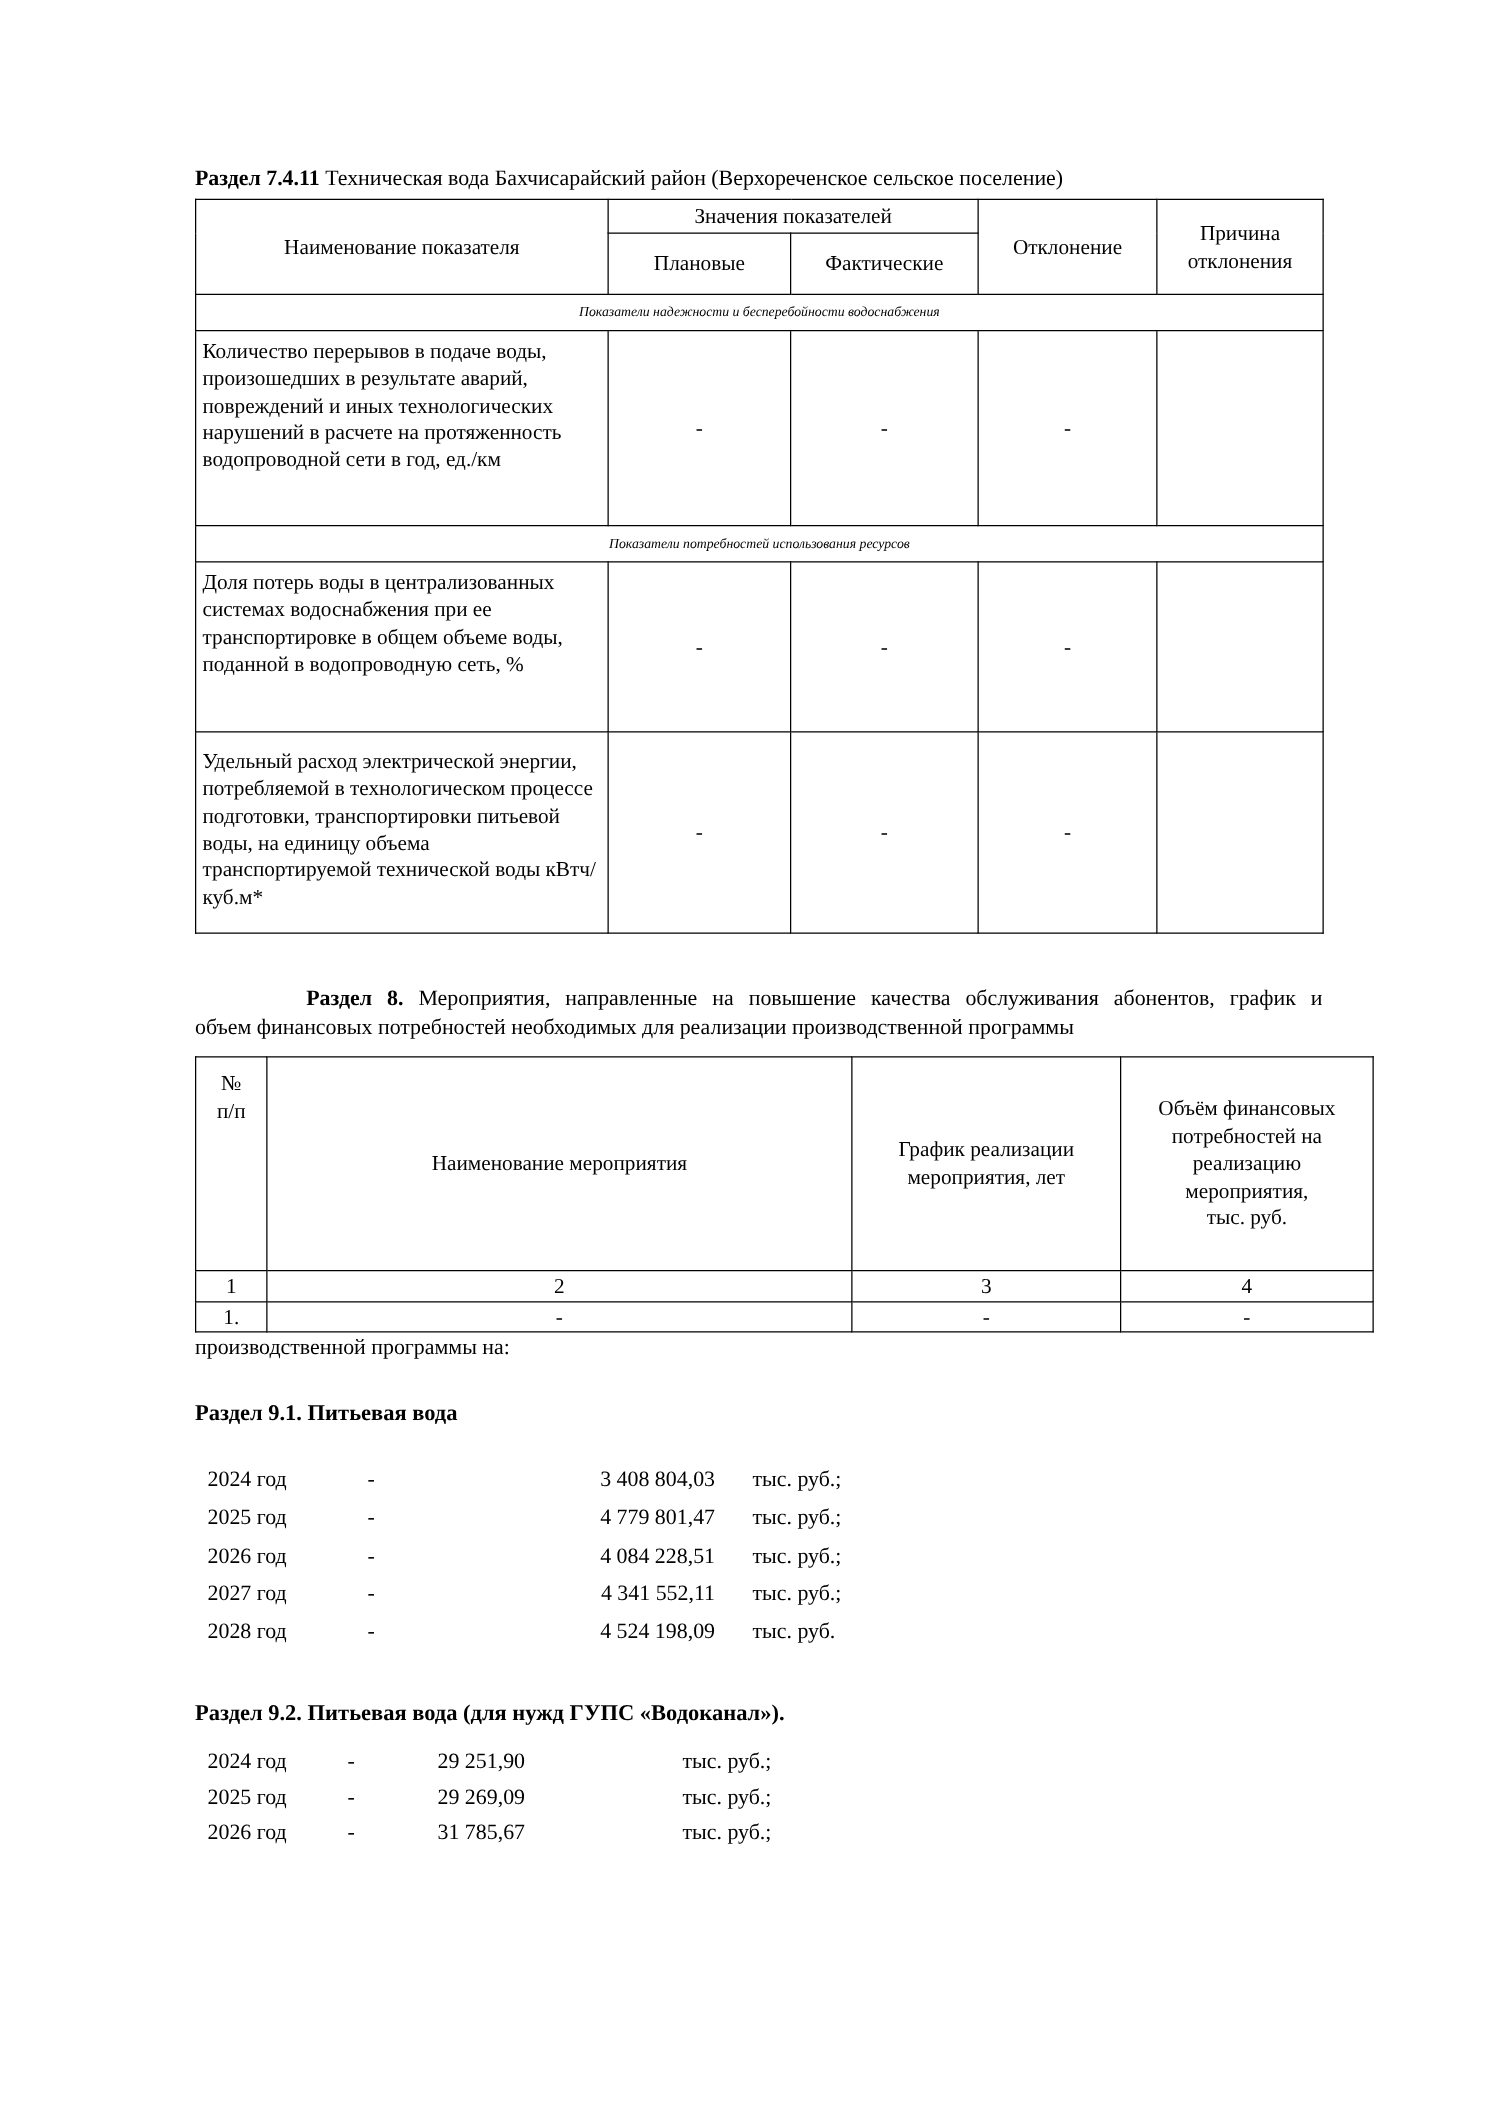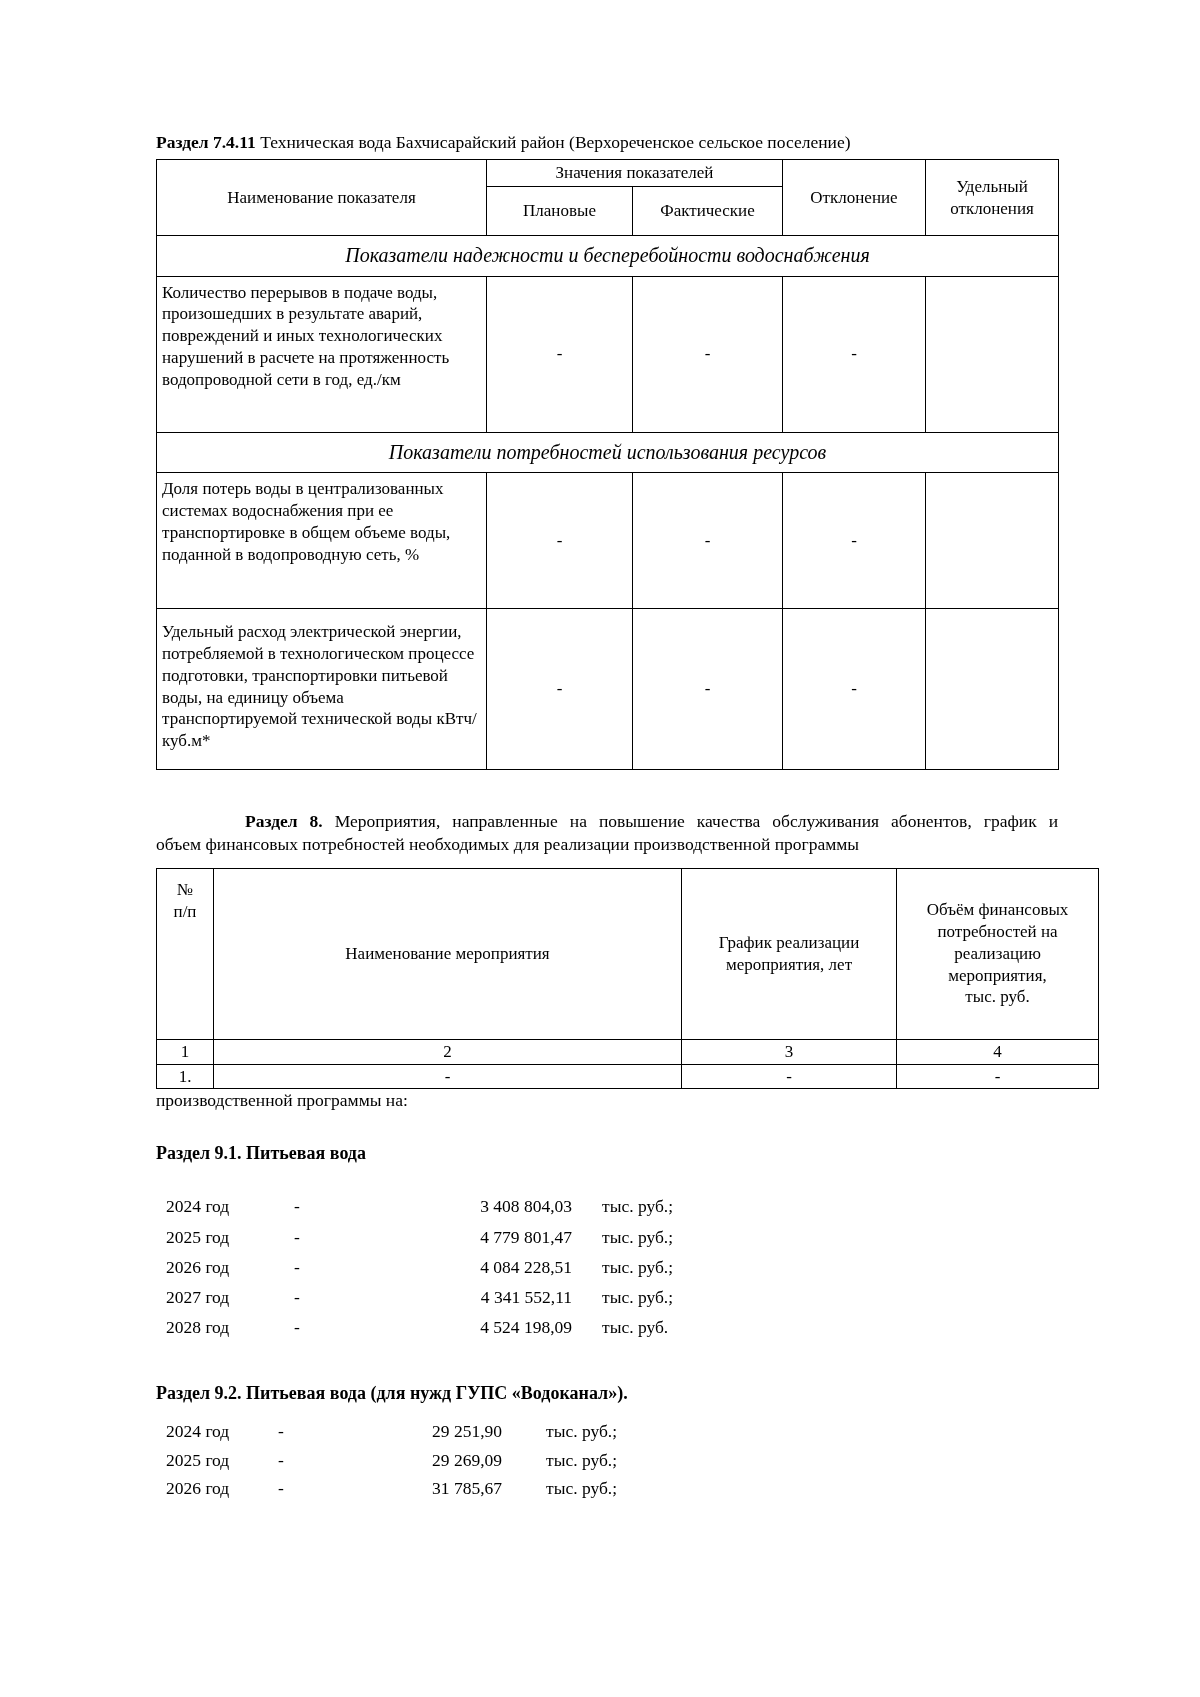--- a/index.html
+++ b/index.html
@@ -74,21 +74,21 @@
   }
   .t1 td, .t1 th { font-size: 17px; }
 
   .hdr-center { text-align: center; vertical-align: middle; }
   .cell-left  { text-align: left;   vertical-align: top; padding-top: 5px; }
   .cell-dash  { text-align: center; vertical-align: middle; }
   .section-row td {
     text-align: center;
     font-style: italic;
     padding: 7px 4px;
-    font-size: 20px;
+    font-size: 11px;
   }
 
   
   .t1 col.c1 { width: 330px; }
   .t1 col.c2 { width: 146px; }
   .t1 col.c3 { width: 150px; }
   .t1 col.c4 { width: 143px; }
   .t1 col.c5 { width: 133px; }
 
   
@@ -121,21 +121,21 @@
     line-height: 1.72;
   }
   .money-row .yr    { width: 128px; padding-left: 10px; }
   .money-row .dash  { width: 96px; }
   .money-row .val   { width: 182px; text-align: right; }
   .money-row .unit  { padding-left: 30px; }
 
   .money-list.compact .money-row { line-height: 1.62; }
   .money-list.compact .money-row .yr   { width: 112px; padding-left: 10px; }
   .money-list.compact .money-row .dash { width: 72px; }
-  .money-list.compact .money-row .val  { width: 152px; text-align: right; }
+  .money-list.compact .money-row .val  { width: 152px; text-align: left; }
   .money-list.compact .money-row .unit { padding-left: 44px; }
 </style>
 </head>
 <body>
 
 <div class="page">
 
   <p class="doc-title">
     <span class="lbl">Раздел 7.4.11</span>
     <span>Техническая вода Бахчисарайский район (Верхореченское сельское поселение)</span>
@@ -148,21 +148,21 @@
           <col class="c2">
           <col class="c3">
           <col class="c4">
           <col class="c5">
         </colgroup>
       <tbody>
         <tr>
           <td class="hdr-center" rowspan="2" style="height:48px">Наименование показателя</td>
           <td class="hdr-center" colspan="2">Значения показателей</td>
           <td class="hdr-center" rowspan="2">Отклонение</td>
-          <td class="hdr-center" rowspan="2">Удельный отклонения</td>
+          <td class="hdr-center" rowspan="2">Причина отклонения</td>
         </tr>
         <tr>
           <td class="hdr-center" style="height:44px">Плановые</td>
           <td class="hdr-center">Фактические</td>
         </tr>
 
         <tr class="section-row">
           <td colspan="5">Показатели надежности и бесперебойности водоснабжения</td>
         </tr>
         <tr>

